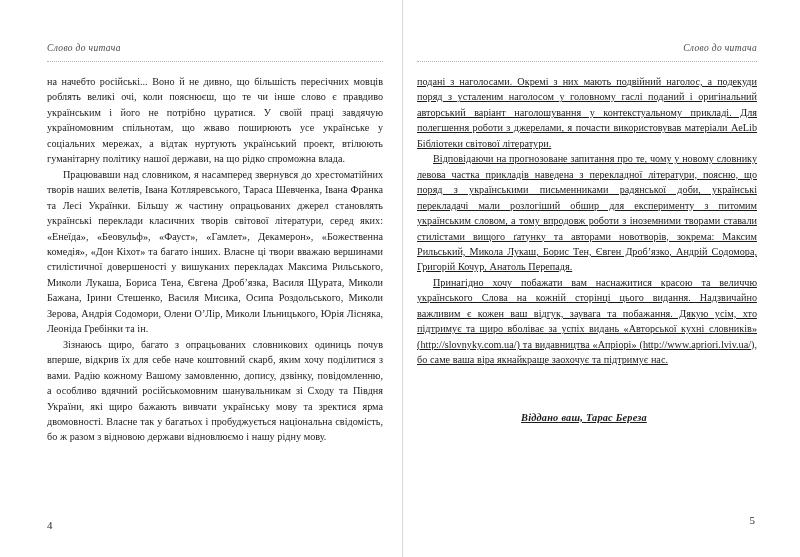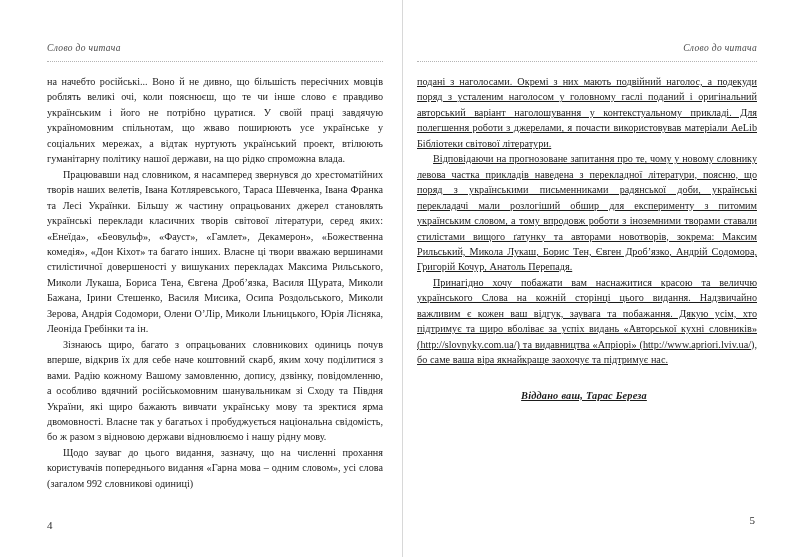--- a/index.html
+++ b/index.html
@@ -76,21 +76,21 @@
   }
   .page-right .column { width: 340px; text-decoration: underline; }
 
   .column p {
     margin: 0;
     text-indent: 16px;
   }
   .column p.no-indent { text-indent: 0; margin-top: 12px; }
 
   .signature {
-    margin-top: 20px;
+    margin-top: 42px;
     text-align: center;
     padding-right: 6px;
     font-style: italic;
     font-weight: bold;
     font-size: 10.3px;
     letter-spacing: 0.2px;
   }
 
   .folio {
     position: absolute;
@@ -108,21 +108,20 @@
 <div class="spread">
 
   <div class="page page-left">
     <div class="running-head rh-left">Слово до читача</div>
     <div class="head-rule"></div>
 
     <div class="column">
       <p class="no-indent">на начебто російські... Воно й не дивно, що більшість пересічних мовців роблять великі очі, коли пояснюєш, що те чи інше слово є правдиво українським і його не потрібно цуратися. У своїй праці завдячую україномовним спільнотам, що жваво поширюють усе українське у соціальних мережах, а відтак нуртують український проект, втілюють гуманітарну політику нашої держави, на що рідко спроможна влада.</p>
       <p>Працювавши над словником, я насамперед звернувся до хрестоматійних творів наших велетів, Івана Котляревського, Тараса Шевченка, Івана Франка та Лесі Українки. Більшу ж частину опрацьованих джерел становлять українські переклади класичних творів світової літератури, серед яких: «Енеїда», «Беовульф», «Фауст», «Гамлет», Декамерон», «Божественна комедія», «Дон Кіхот» та багато інших. Власне ці твори вважаю вершинами стилістичної довершеності у вишуканих перекладах Максима Рильського, Миколи Лукаша, Бориса Тена, Євгена Дроб’язка, Василя Щурата, Миколи Бажана, Ірини Стешенко, Василя Мисика, Осипа Роздольського, Миколи Зерова, Андрія Содомори, Олени О’Лір, Миколи Ільницького, Юрія Лісняка, Леоніда Гребінки та ін.</p>
       <p>Зізнаюсь щиро, багато з опрацьованих словникових одиниць почув вперше, відкрив їх для себе наче коштовний скарб, яким хочу поділитися з вами. Радію кожному Вашому замовленню, допису, дзвінку, повідомленню, а особливо вдячний російськомовним шанувальникам зі Сходу та Півдня України, які щиро бажають вивчати українську мову та зректися ярма двомовності. Власне так у багатьох і пробуджується національна свідомість, бо ж разом з відновою держави відновлюємо і нашу рідну мову.</p>
-      <p>Щодо зауваг до цього видання, зазначу, що на численні прохання користувачів попереднього видання «Гарна мова – одним словом», усі слова (загалом 992 словникові одиниці)</p>
     </div>
 
     <div class="folio folio-left">4</div>
   </div>
 
   <div class="page page-right">
     <div class="running-head rh-right">Слово до читача</div>
     <div class="head-rule"></div>
 
     <div class="column">

